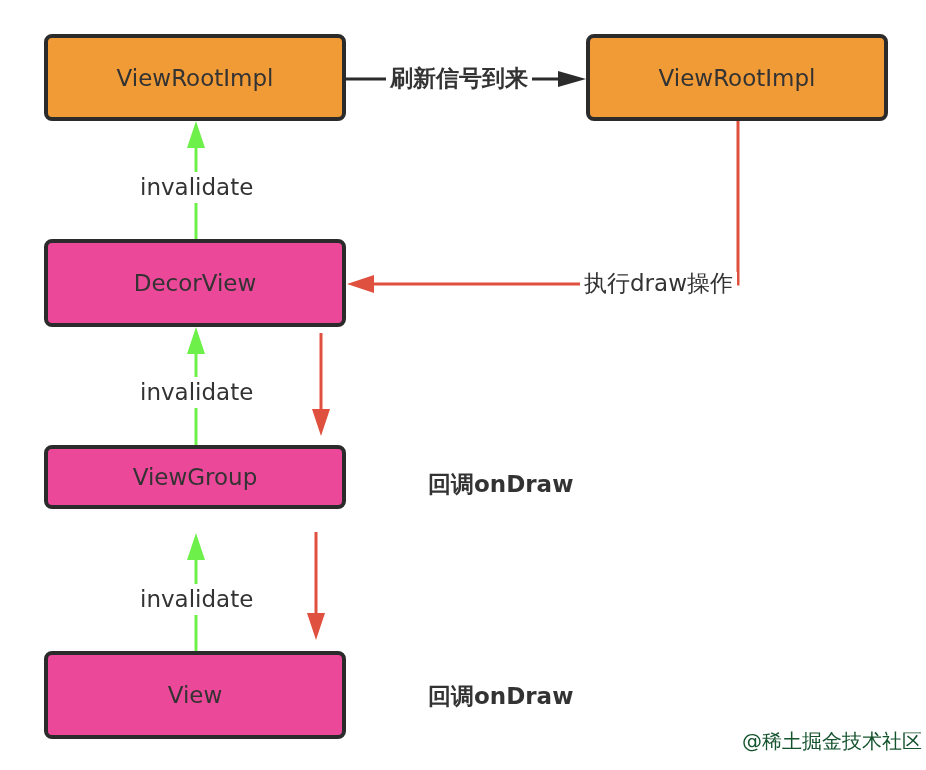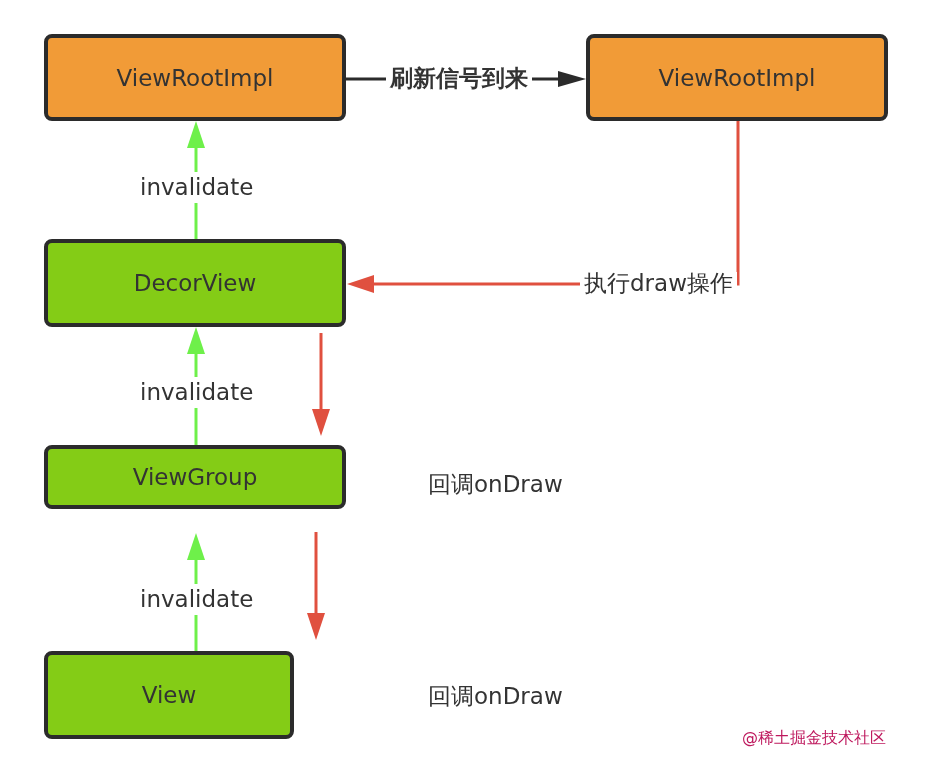--- a/index.html
+++ b/index.html
@@ -2,25 +2,25 @@
 <html><head>
 <meta charset="utf-8">
 <style>
   html, body { margin: 0; padding: 0; background: #ffffff; }
   body { width: 926px; height: 770px; position: relative; overflow: hidden;
          font-family: "DejaVu Sans", "Liberation Sans", sans-serif; color: #333333; }
   .node { position: absolute; box-sizing: border-box; border: 4px solid #2b2b2b;
           border-radius: 8px; display: flex; align-items: center; justify-content: center;
           font-size: 23px; color: #333333; }
   .node.orange { background: #f19b37; justify-content: center; }
-  .node.green  { background: #84cc16; }
+  .node.green  { background: #ec4899; }
   .lbl { position: absolute; font-size: 23px; color: #333333; white-space: nowrap;
          background: #ffffff; line-height: 1; }
-  .cap { position: absolute; font-size: 23px; color: #333333; white-space: nowrap; line-height: 1; }
-  .wm { position: absolute; font-size: 16px; color: #be185d; white-space: nowrap; }
+  .cap { position: absolute; font-size: 23px; color: #333333; white-space: nowrap; line-height: 1; font-weight: bold; }
+  .wm { position: absolute; font-size: 20px; color: #14532d; white-space: nowrap; }
   svg.edges { position: absolute; left: 0; top: 0; }
 </style>
 </head>
 <body>
 
 <svg class="edges" width="926" height="770">
   <defs>
     <marker id="ah-dark" markerWidth="10" markerHeight="10" refX="9" refY="5" orient="auto" markerUnits="userSpaceOnUse" viewBox="0 0 10 10">
       <path d="M0,0 L10,5 L0,10 z" fill="#2b2b2b"></path>
     </marker>
@@ -64,21 +64,21 @@
 </div>
 <div class="node orange" style="left:586px;top:34px;width:302px;height:87px;">
   <span>ViewRootImpl</span>
 </div>
 <div class="node green" style="left:44px;top:239px;width:302px;height:88px;">
   <span>DecorView</span>
 </div>
 <div class="node green" style="left:44px;top:445px;width:302px;height:64px;">
   <span>ViewGroup</span>
 </div>
-<div class="node green" style="left:44px;top:651px;width:250px;height:88px;">
+<div class="node green" style="left:44px;top:651px;width:302px;height:88px;">
   <span>View</span>
 </div>
 
 <div class="lbl" style="left:386px;top:67px;padding:0 4px;font-weight:bold;">刷新信号到来</div>
 <div class="lbl" style="left:540px;top:272px;padding:0 4px;margin-left:40px;">执行draw操作</div>
 <div class="lbl" style="left:138px;top:172px;padding:4px 2px;">invalidate</div>
 <div class="lbl" style="left:138px;top:377px;padding:4px 2px;">invalidate</div>
 <div class="lbl" style="left:138px;top:584px;padding:4px 2px;">invalidate</div>
 
 <div class="cap" style="left:428px;top:473px;">回调onDraw</div>

